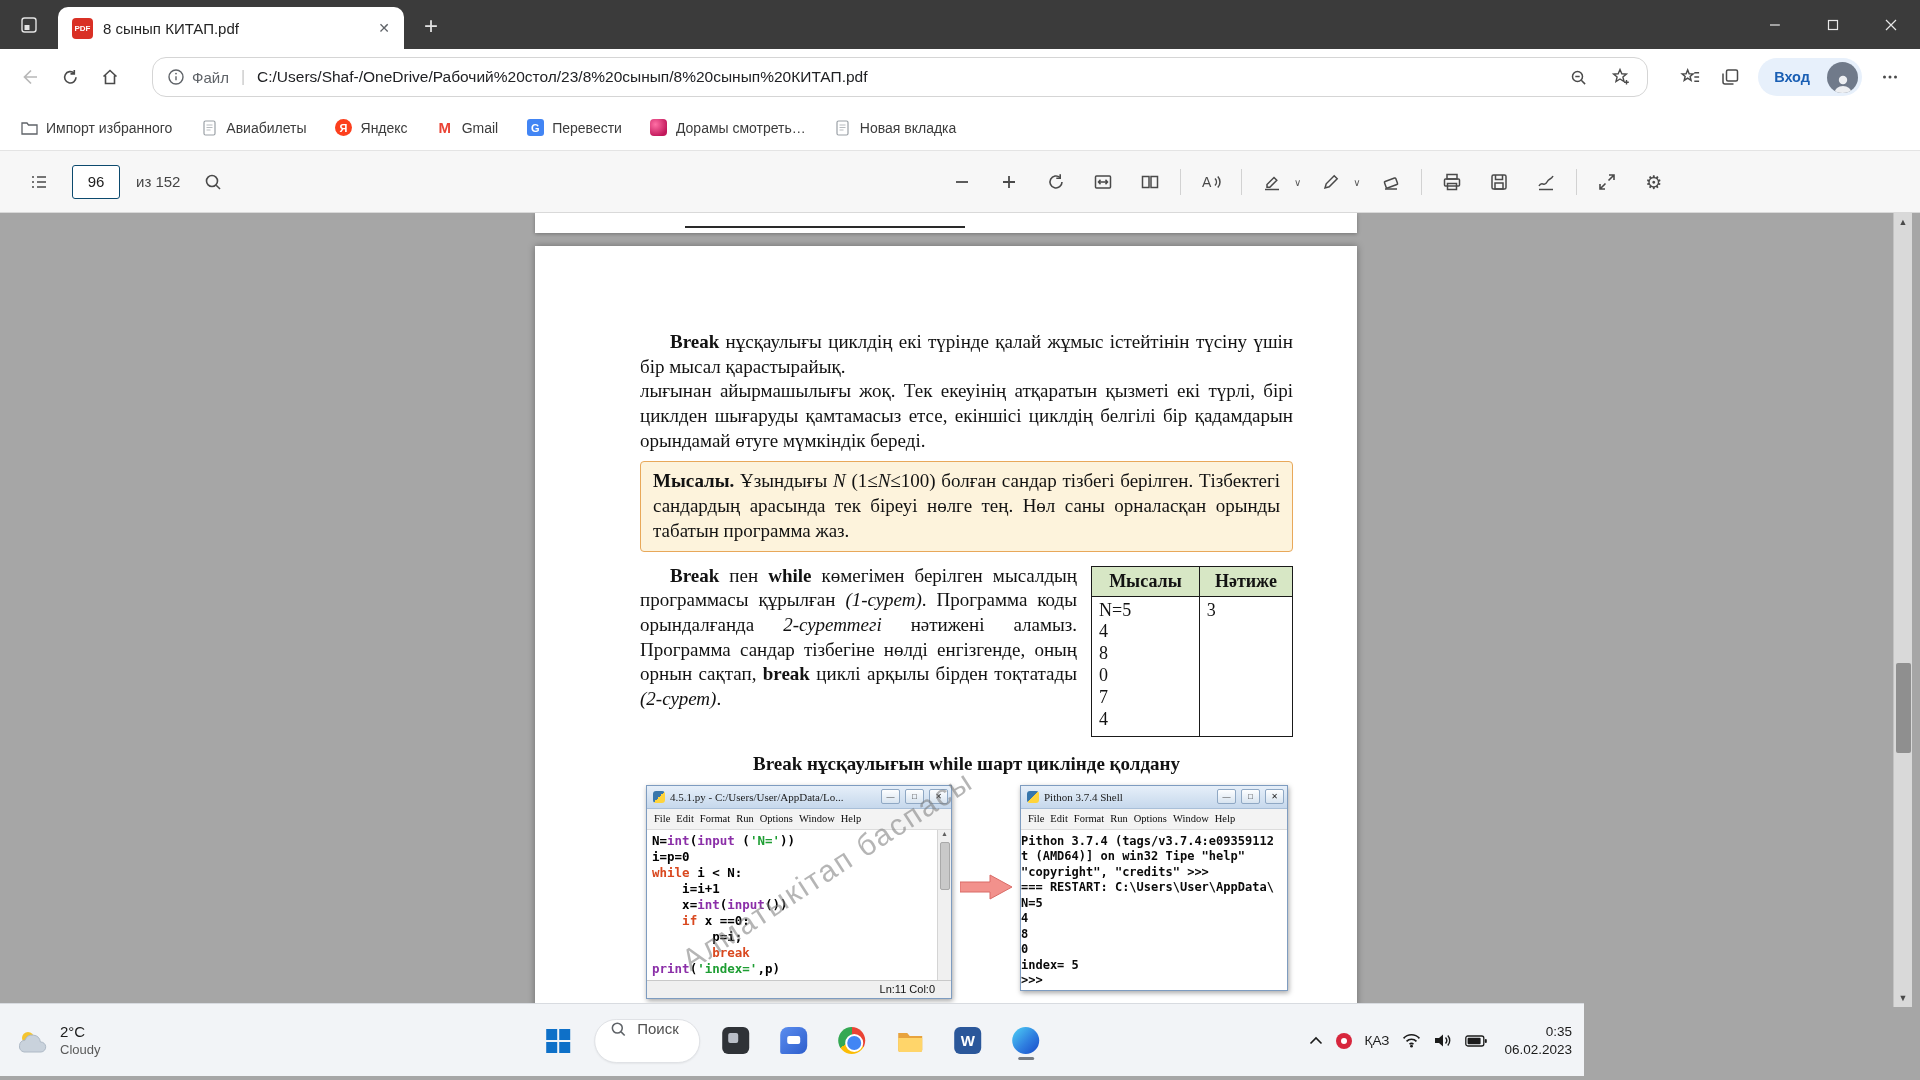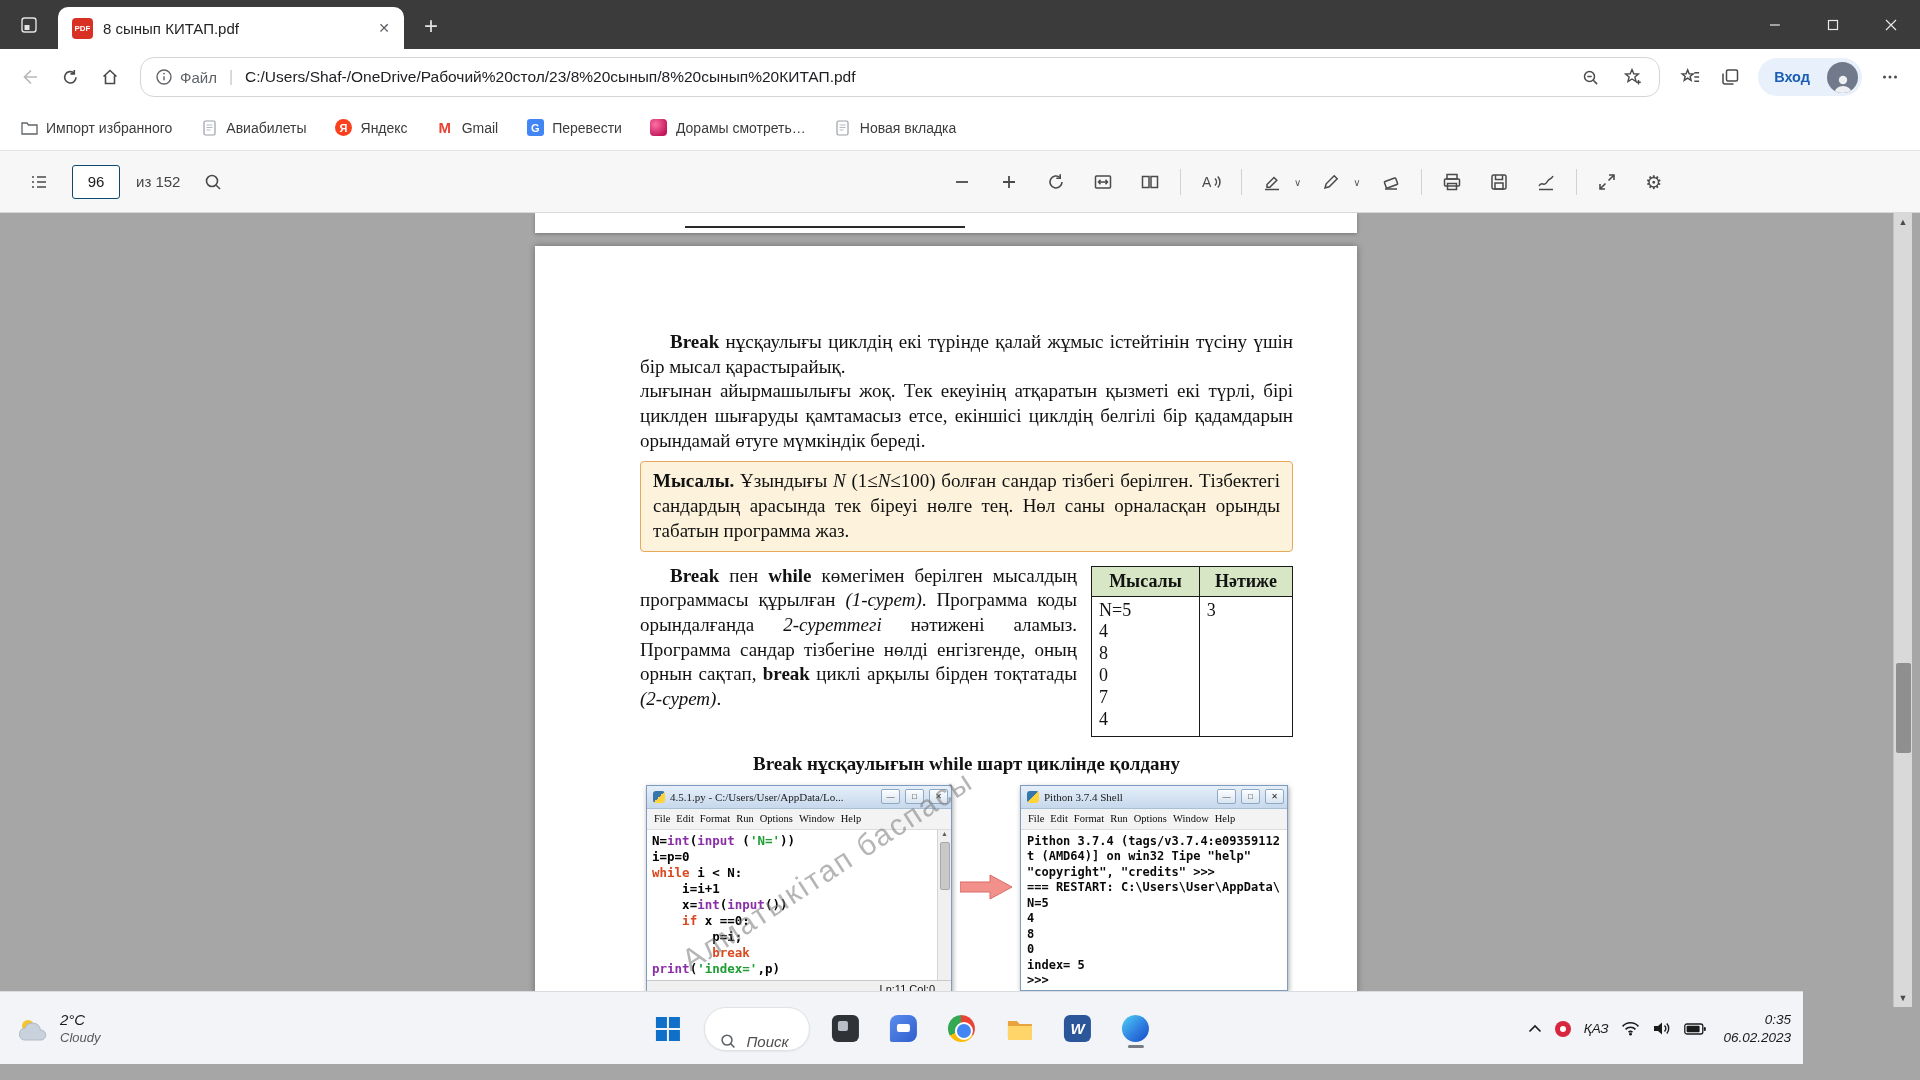--- a/index.html
+++ b/index.html
@@ -14,21 +14,21 @@
   .pdf-badge { width:21px; height:21px; background:#D93025; border-radius:4px; color:#fff; font-size:8px; font-weight:bold; display:flex; align-items:center; justify-content:center; flex:none; }
   .tab-title { font-size:15px; color:#242424; flex:1; white-space:nowrap; overflow:hidden; }
   .tab-close { width:24px; height:24px; border-radius:5px; color:#5F6368; font-size:14px; display:flex; align-items:center; justify-content:center; }
   .newtab { color:#E3E3E3; font-size:24px; font-weight:300; margin:0 0 8px 12px; width:30px; height:30px; display:flex; align-items:center; justify-content:center; }
   .win-controls { margin-left:auto; display:flex; height:49px; }
   .win-btn { width:58px; height:100%; display:flex; align-items:center; justify-content:center; }
 
   
   .navbar { height:56px; background:#fff; display:flex; align-items:center; padding:0 12px; gap:4px; }
   .nav-icon { width:36px; height:36px; border-radius:7px; display:flex; align-items:center; justify-content:center; flex:none; }
-  .url-field { flex:1; height:40px; border:1px solid #D5D5D5; border-radius:14px; background:#fff; display:flex; align-items:center; padding:0 8px 0 14px; gap:7px; margin:0 8px; min-width:0; }
+  .url-field { flex:1; height:40px; border:1px solid #D5D5D5; border-radius:14px; background:#fff; display:flex; align-items:center; padding:0 8px 0 14px; gap:7px; margin:0 20px; min-width:0; }
   .url-scheme { display:flex; align-items:center; gap:7px; color:#5F6368; font-size:15px; flex:none; }
   .url-sep { color:#C9C9C9; font-size:16px; margin:0 5px; }
   .url-text { color:#202124; font-size:15.5px; white-space:nowrap; overflow:hidden; flex:1; }
   .login-pill { height:38px; border-radius:19px; background:#E7F0FB; display:flex; align-items:center; gap:17px; padding:0 4px 0 16px; margin:0 6px; flex:none; }
   .login-label { color:#1A5FB4; font-size:14.5px; font-weight:600; }
   .avatar { width:31px; height:31px; border-radius:50%; background:#707A8A; display:flex; align-items:flex-end; justify-content:center; overflow:hidden; }
 
   
   .favbar { height:46px; background:#fff; border-bottom:1px solid #E4E4E4; display:flex; align-items:center; padding:0 20px; gap:28px; }
   .fav-item { display:flex; align-items:center; gap:8px; font-size:14px; color:#3C3C3C; white-space:nowrap; }
@@ -77,45 +77,45 @@
   .idle-title-text { font-size:11px; color:#1A1A1A; flex:1; white-space:nowrap; overflow:hidden; }
   .idle-btn { width:19px; height:15px; border:1px solid #8FA8C4; border-radius:2px; background:linear-gradient(#FDFEFF,#D8E4F0); font-size:8px; color:#222; display:flex; align-items:center; justify-content:center; flex:none; }
   .idle-menu { height:21px; background:#F3F3F3; border-bottom:1px solid #DCDCDC; display:flex; align-items:center; padding:0 4px; }
   .idle-menu span { font-size:10.5px; color:#0A0A0A; padding:0 3px; }
   .idle-body { position:relative; background:#fff; overflow:hidden; }
   .editor .idle-body { height:150px; }
   .shell .idle-body { height:160px; }
   .code { padding:3px 5px; font-family:"DejaVu Sans Mono","Liberation Mono",monospace; font-size:12.5px; font-weight:bold; line-height:16px; color:#000; }
   .code-line { white-space:pre; }
   .c-p { color:#000; } .c-k { color:#D9481F; } .c-s { color:#1E9E33; } .c-b { color:#8B2FA8; }
-  .shell-text { padding:4px 6px; font-family:"DejaVu Sans Mono","Liberation Mono",monospace; font-size:12px; font-weight:bold; line-height:15.5px; color:#0A0A0A; }
+  .shell-text { padding:4px 0; font-family:"DejaVu Sans Mono","Liberation Mono",monospace; font-size:12px; font-weight:bold; line-height:15.5px; color:#0A0A0A; }
   .shell-text .line { white-space:pre; }
   .idle-scroll { position:absolute; right:0; top:0; bottom:0; width:14px; background:#F0F0F0; border-left:1px solid #D4D4D4; display:flex; flex-direction:column; align-items:center; font-size:7px; color:#606060; }
   .sb-thumb { display:block; width:10px; height:48px; margin-top:4px; background:#C9C9C9; border:1px solid #A9A9A9; border-radius:2px; }
   .idle-status { height:18px; background:#F0F0F0; border-top:1px solid #C9C9C9; display:flex; justify-content:flex-end; align-items:center; padding-right:16px; font-size:11px; color:#111; font-family:"Liberation Sans",sans-serif; }
   .fig-arrow { position:absolute; left:320px; top:88px; }
   .caption { position:absolute; top:220px; font-style:italic; font-size:15px; text-align:center; color:#111; }
   .cap1 { left:6px; width:306px; } .cap2 { left:380px; width:268px; }
   .watermark { position:absolute; left:150px; top:700px; transform:rotate(-33deg); transform-origin:left center; font-size:30px; letter-spacing:2px; color:rgba(120,120,120,.55); white-space:nowrap; z-index:6; pointer-events:none; font-family:"Liberation Sans",sans-serif; }
 
   
   .v-scroll { position:absolute; right:8px; top:0; bottom:0; width:19px; background:#D9D9D9; border-left:1px solid #C2C2C2; }
   .vs-up,.vs-down { position:absolute; left:0; width:100%; height:18px; display:flex; align-items:center; justify-content:center; font-size:9px; color:#4A4A4A; }
   .vs-up { top:0; } .vs-down { bottom:0; }
   .vs-thumb { position:absolute; left:2px; width:15px; top:450px; height:90px; background:#8F8F8F; border-radius:2px; }
 
   
-  .taskbar { position:absolute; left:0; bottom:16px; width:1803px; height:73px; background:#F2F4F7; border-top:1px solid #D8DBE0;font-style:italic; }
+  .taskbar { position:absolute; left:0; bottom:4px; width:1584px; height:73px; background:#F2F4F7; border-top:1px solid #D8DBE0; }
   .tb-weather { position:absolute; left:16px; top:0; height:73px; display:flex; align-items:center; gap:10px; }
   .weather-texts { display:flex; flex-direction:column; line-height:1.25; }
   .w-temp { font-size:15px; color:#1B1B1B; }
   .w-desc { font-size:13px; color:#5A5A5A; }
   .tb-center { position:absolute; left:50%; top:0; height:73px; transform:translateX(-50%); display:flex; align-items:center; gap:14px; }
   .tb-btn { width:44px; height:44px; border-radius:7px; display:flex; align-items:center; justify-content:center; position:relative; flex:none; }
-  .search-pill { height:44px; border-radius:22px; background:#fff; border:1px solid #E0E2E6; display:flex; align-items:flex-end; gap:10px; padding:0 20px 0 14px; box-shadow:0 1px 2px rgba(0,0,0,.06); }
+  .search-pill { height:44px; border-radius:22px; background:#fff; border:1px solid #E0E2E6; display:flex; align-items:flex-start; gap:10px; padding:0 20px 0 14px; box-shadow:0 1px 2px rgba(0,0,0,.06); }
   .search-pill span.txt { font-size:15px; color:#505050; }
   .app-dark { width:27px; height:27px; border-radius:6px; background:#2F3237; position:relative; }
   .app-dark:after { content:""; position:absolute; left:6px; top:6px; width:10px; height:10px; background:#B9BEC7; border-radius:2px; }
   .app-chat { width:27px; height:27px; border-radius:8px 8px 8px 2px; background:linear-gradient(135deg,#5B8DEF,#2E5ECC); position:relative; }
   .app-chat:after { content:""; position:absolute; left:7px; top:9px; width:13px; height:8px; border-radius:2px; background:#fff; }
   .chrome { width:27px; height:27px; border-radius:50%; background:conic-gradient(#EA4335 0 33%, #FBBC05 33% 66%, #34A853 66% 100%); position:relative; }
   .chrome:after { content:""; position:absolute; left:6.5px; top:6.5px; width:14px; height:14px; border-radius:50%; background:#4285F4; border:2.5px solid #fff; }
   .word { width:27px; height:27px; border-radius:6px; background:#2B579A; color:#fff; font-weight:bold; font-size:15px; display:flex; align-items:center; justify-content:center; }
   .edge-ic { width:27px; height:27px; border-radius:50%; background:linear-gradient(135deg,#49C3F2 10%,#2F7FE0 55%,#1649C8 100%); }
   .active-bar { position:absolute; bottom:3px; left:50%; transform:translateX(-50%); width:16px; height:3px; border-radius:2px; background:#767B83; }

